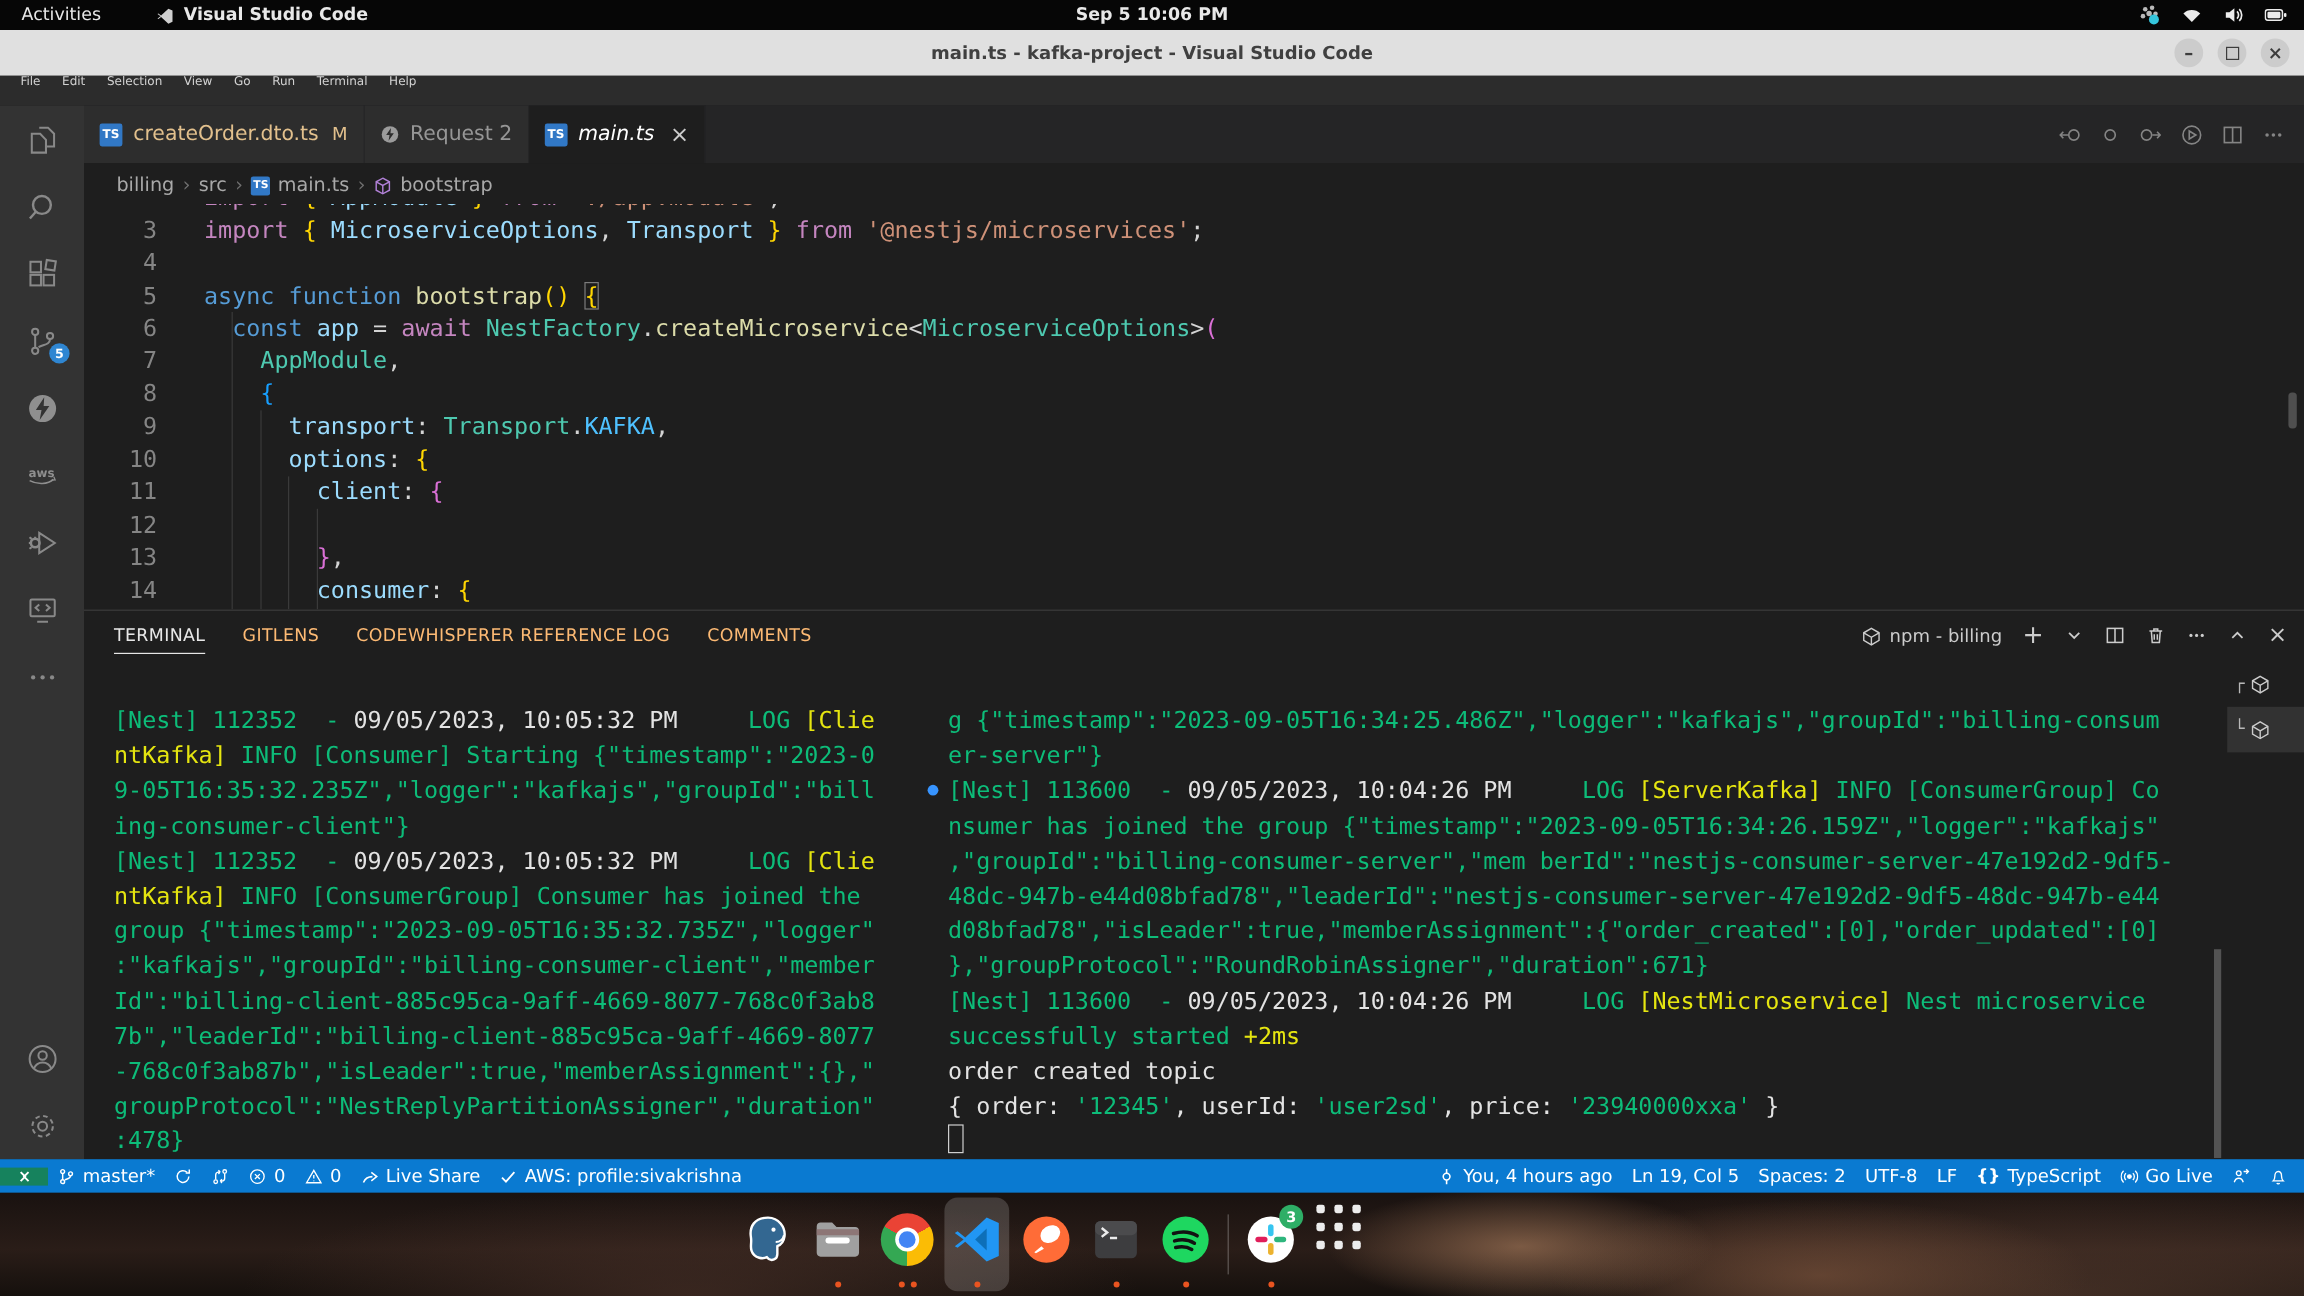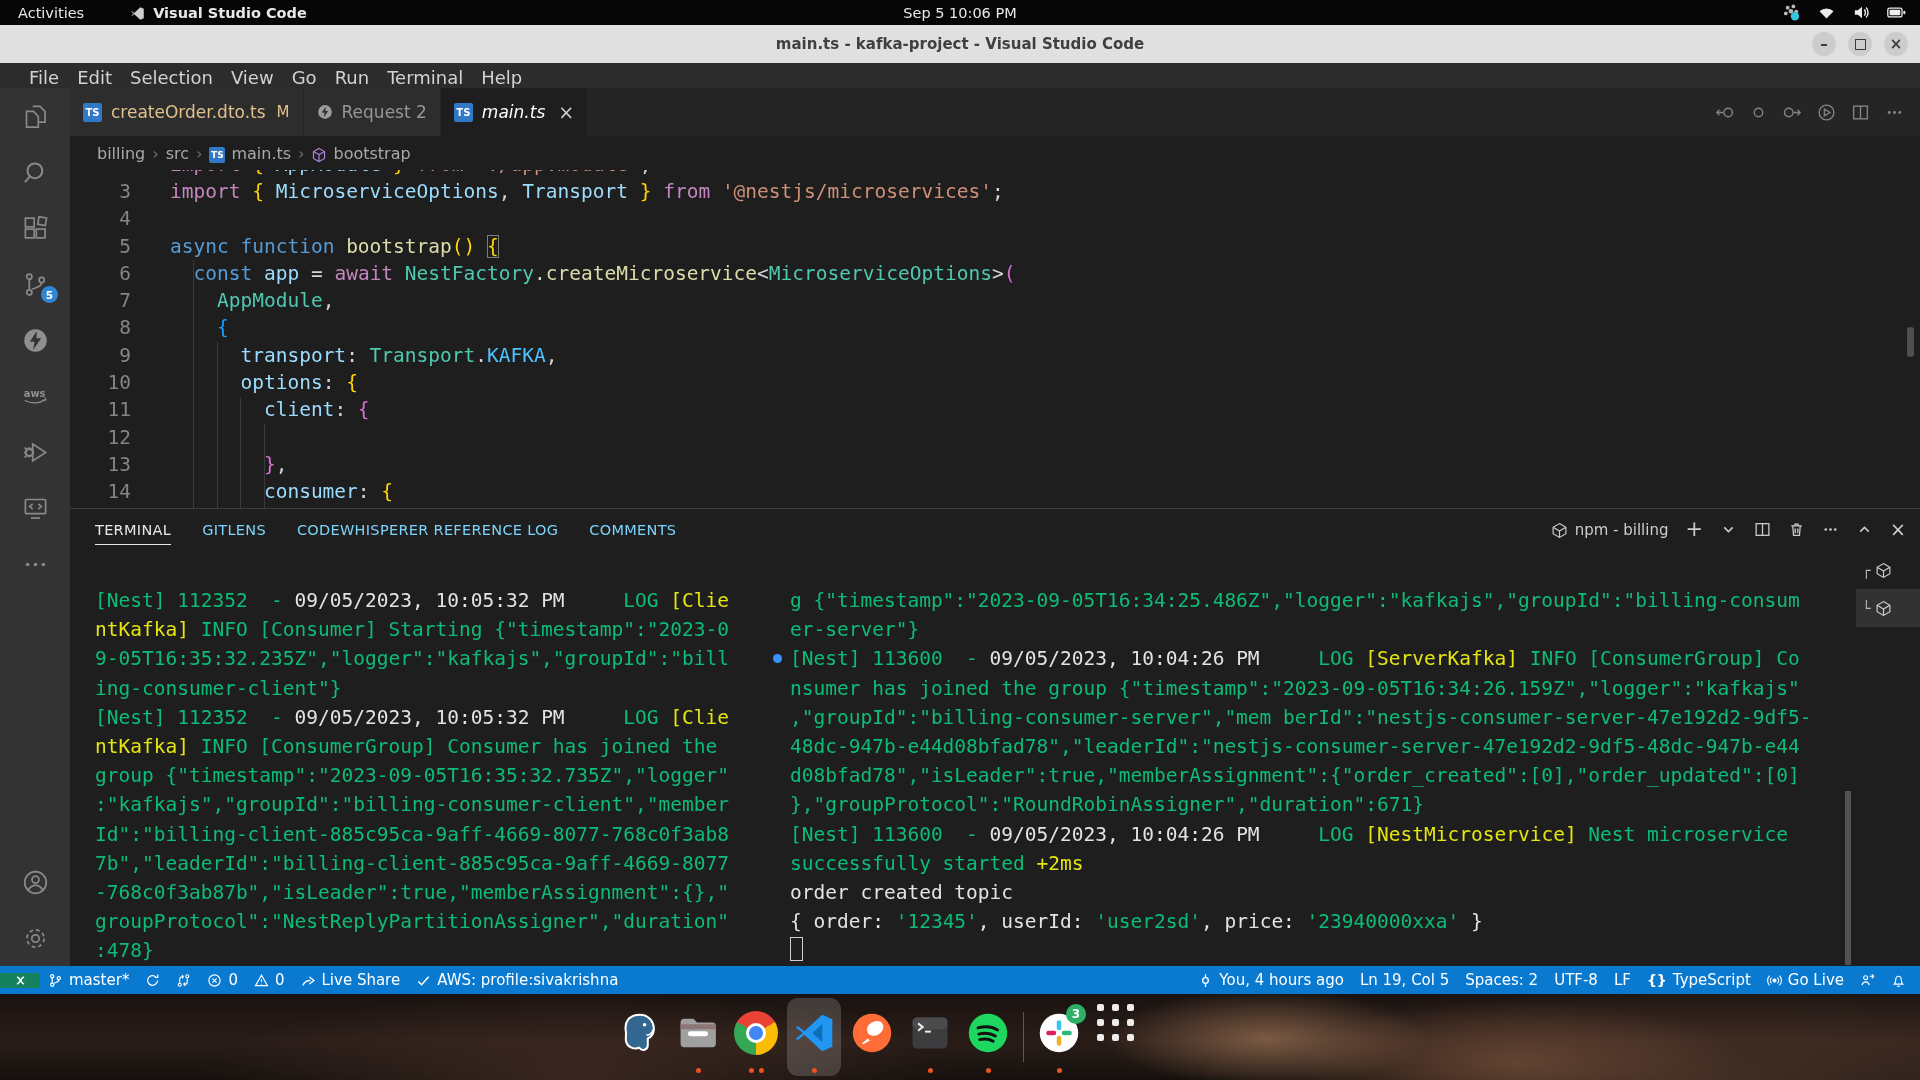--- a/index.html
+++ b/index.html
@@ -7,35 +7,35 @@
        font-family:"DejaVu Sans",sans-serif;-webkit-font-smoothing:antialiased}
   .ic{display:inline-flex;align-items:center;justify-content:center;line-height:0}
   .ic svg{width:16px;height:16px}
 
   
   .gnome-bar{position:absolute;top:0;left:0;right:0;height:25px;background:#060606;color:#e8e8e8;
              display:flex;align-items:center;font-size:14.5px}
   .gb-activities{padding:0 18px;height:100%;display:flex;align-items:center}
   .gb-app{display:flex;align-items:flex-end;gap:8px;margin-left:28px;font-weight:600}
   .gb-app .ic svg{width:15px;height:15px}
-  .gb-clock{position:absolute;left:50%;transform:translateX(-50%);font-weight:400}
+  .gb-clock{position:absolute;left:50%;transform:translateX(-50%);font-weight:700}
   .gb-tray{margin-left:auto;display:flex;align-items:center;gap:16px;padding-right:14px}
   .gb-tray .ic svg{width:19px;height:19px}
 
   
   .titlebar{position:absolute;top:25px;left:0;right:0;height:38px;background:#e0e0e0;border-bottom:1px solid #c6c6c6;
             display:flex;align-items:center;justify-content:center;color:#404040;font-size:15px;font-weight:700}
   .win-controls{position:absolute;right:12px;top:7px;display:flex;gap:12px}
   .winbtn{width:24px;height:24px;border-radius:50%;background:#cccccc;display:flex;align-items:center;justify-content:center;
           color:#3c3c3c;font-size:15px;line-height:1}
   .wsq{width:9px;height:9px;border:1.5px solid #3c3c3c;display:block}
 
   
-  .menubar{position:absolute;top:63px;left:0;right:0;height:25px;background:#2c2c2c;display:flex;align-items:flex-end;
-           color:#d2d2d2;font-size:18px;padding-left:20px}
+  .menubar{position:absolute;top:63px;left:0;right:0;height:25px;background:#2c2c2c;display:flex;align-items:flex-start;
+           color:#d2d2d2;font-size:10px;padding-left:8px}
   .menu-item{padding:0 9px}
 
   
   .activitybar{position:absolute;top:88px;left:0;width:70px;bottom:114px;background:#333333;display:flex;flex-direction:column}
   .ab-top{display:flex;flex-direction:column}
   .ab-bottom{margin-top:auto;display:flex;flex-direction:column}
   .ab-item{height:56px;display:flex;align-items:center;justify-content:center;color:#898989;position:relative}
   .ab-item svg{width:27px;height:27px}
   .ab-badge{position:absolute;right:12px;bottom:9px;min-width:17px;height:17px;border-radius:9px;background:#2f86d2;
             color:#fff;font-size:10.5px;display:flex;align-items:center;justify-content:center;font-weight:700}
@@ -71,21 +71,21 @@
   .t-kw{color:#C586C0}.t-kb{color:#569CD6}.t-fn{color:#DCDCAA}.t-ty{color:#4EC9B0}.t-va{color:#9CDCFE}
   .t-st{color:#CE9178}.t-pn{color:#D4D4D4}.t-b1{color:#FFD602}.t-b2{color:#DA70D6}.t-b3{color:#179FFF}.t-en{color:#4FC1FF}
   .t-b1m{color:#FFD602;outline:1px solid #7c7c7c;outline-offset:-1px}
   .guide{position:absolute;width:1px;background:#3a3a3a}
   .g1{left:123px;top:90px;bottom:0}.g2{left:147px;top:172px;bottom:0}.g3{left:170px;top:227px;bottom:0}.g4{left:194px;top:254px;bottom:0}
   .editor-sb{position:absolute;right:6px;top:157px;width:7px;height:30px;background:#4f4f4f;border-radius:3px}
 
   
   .panel{position:absolute;top:508px;left:70px;right:0;bottom:114px;background:#1e1e1e;border-top:1px solid #3c3c3c}
   .panel-header{height:41px;display:flex;align-items:center;padding-left:25px}
-  .ptab{margin-right:31px;font-size:14.5px;letter-spacing:.3px;color:#7dd3fc;height:100%;display:flex;align-items:center;position:relative}
+  .ptab{margin-right:31px;font-size:14.5px;letter-spacing:.3px;color:#fdba74;height:100%;display:flex;align-items:center;position:relative}
   .ptab.active{color:#e7e7e7}
   .ptab.active::after{content:"";position:absolute;left:0;right:0;bottom:5px;height:1px;background:#e7e7e7}
   .panel-actions{margin-left:auto;display:flex;align-items:center;gap:17px;padding-right:14px;color:#cccccc}
   .npm-label{display:flex;align-items:flex-end;gap:7px;font-size:15px;color:#cccccc}
   .panel-actions .ic svg{width:17px;height:17px}
   .plus{font-size:21px;line-height:1}
   .xglyph{font-size:19px;line-height:1}
   .term-pane{position:absolute;top:77px}
   .term-left{left:25px;width:678px}
   .term-right{left:720px;width:1062px}

